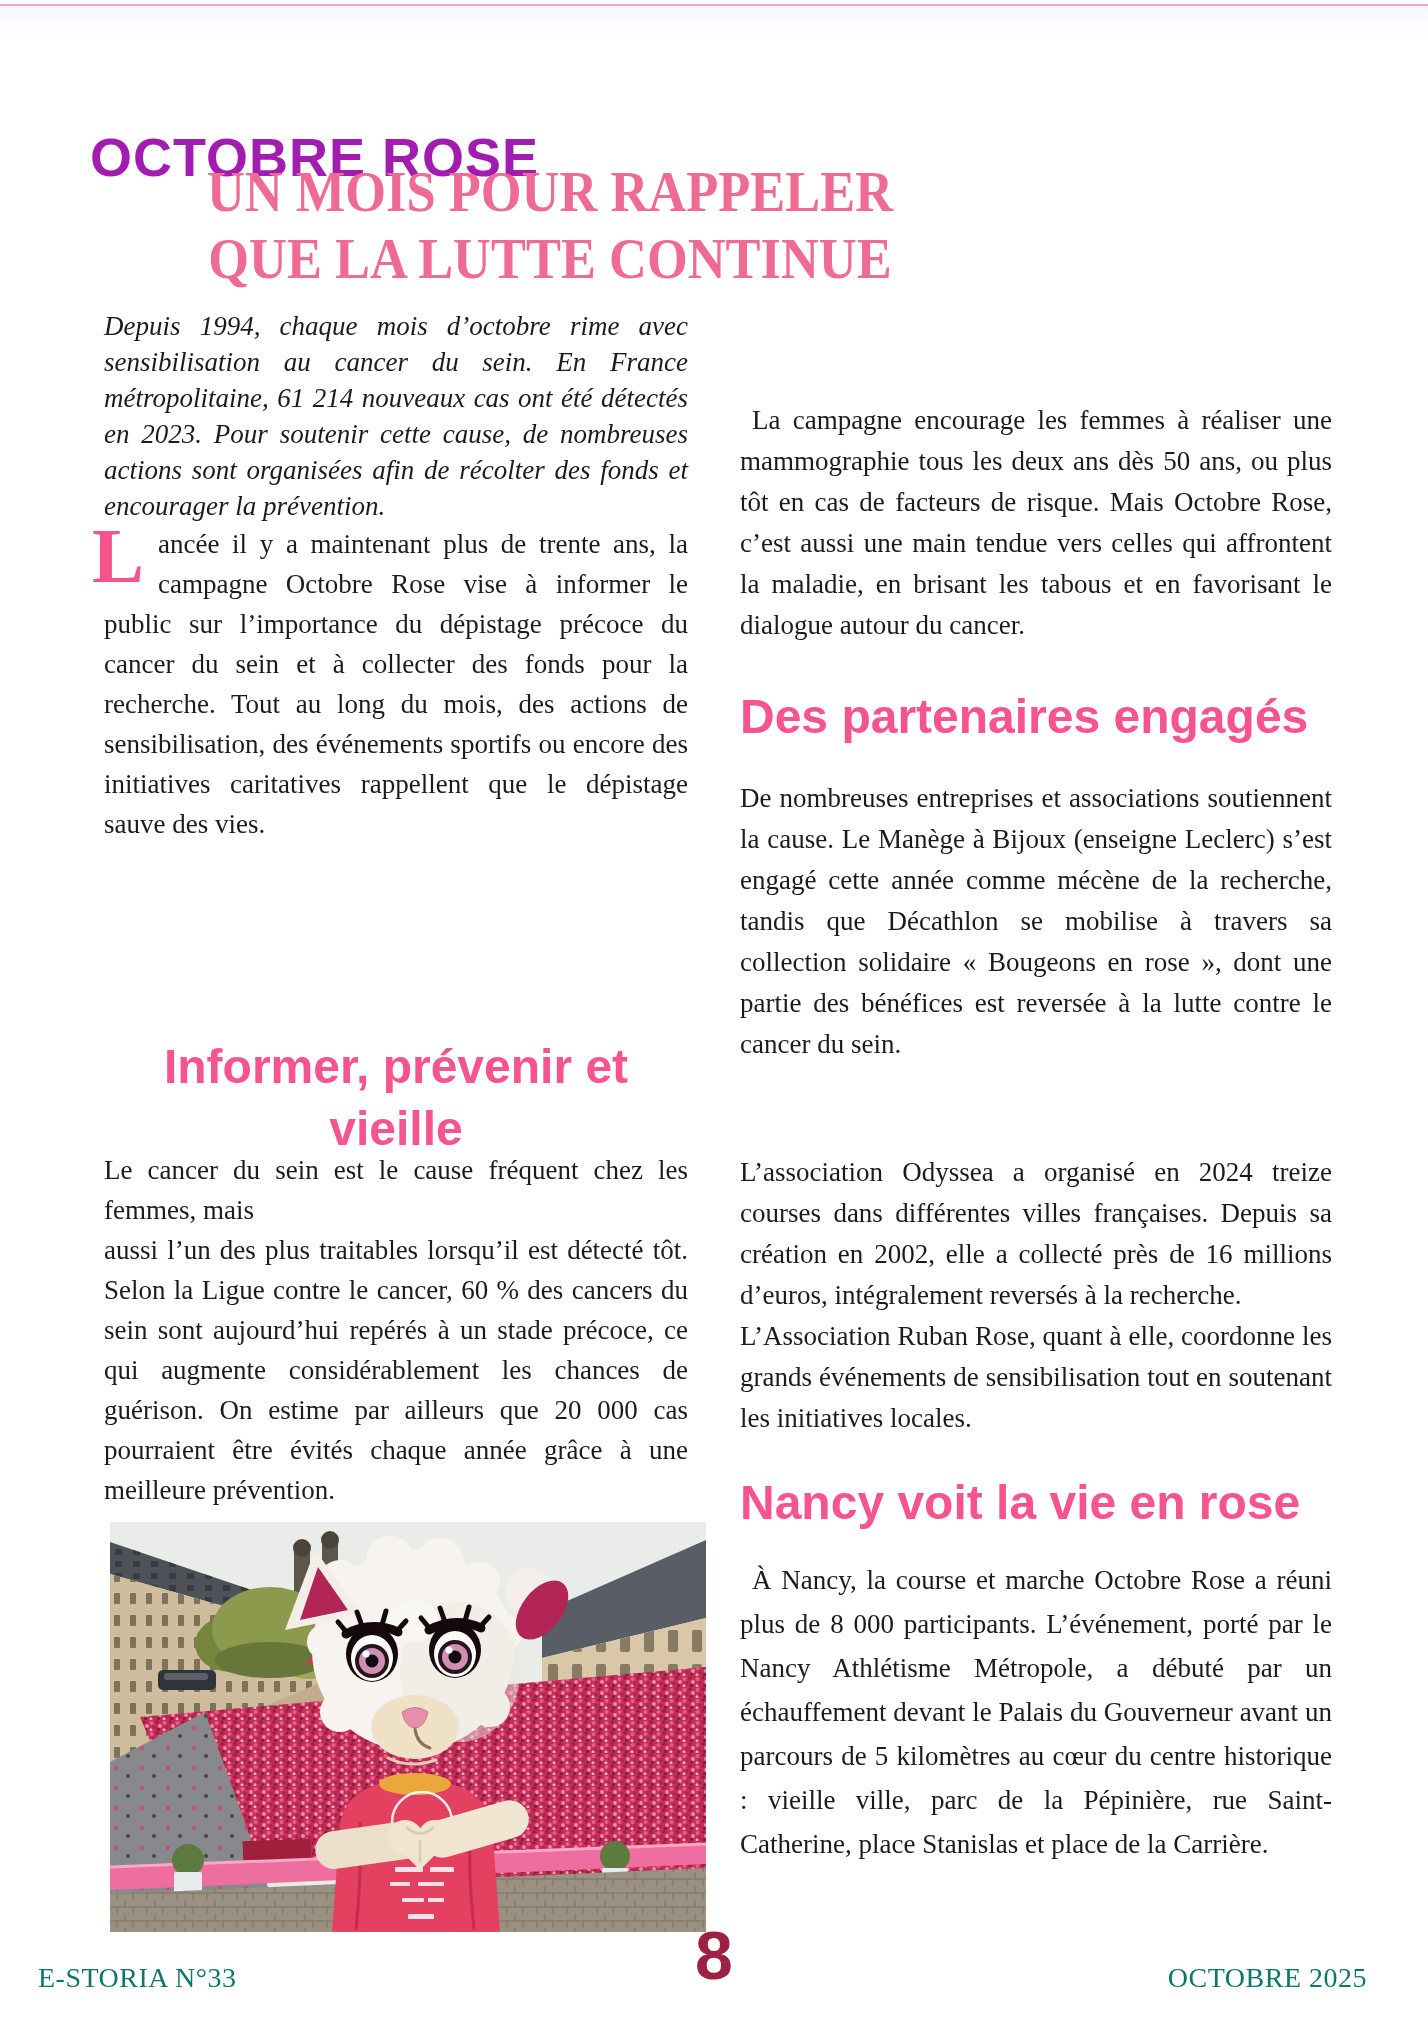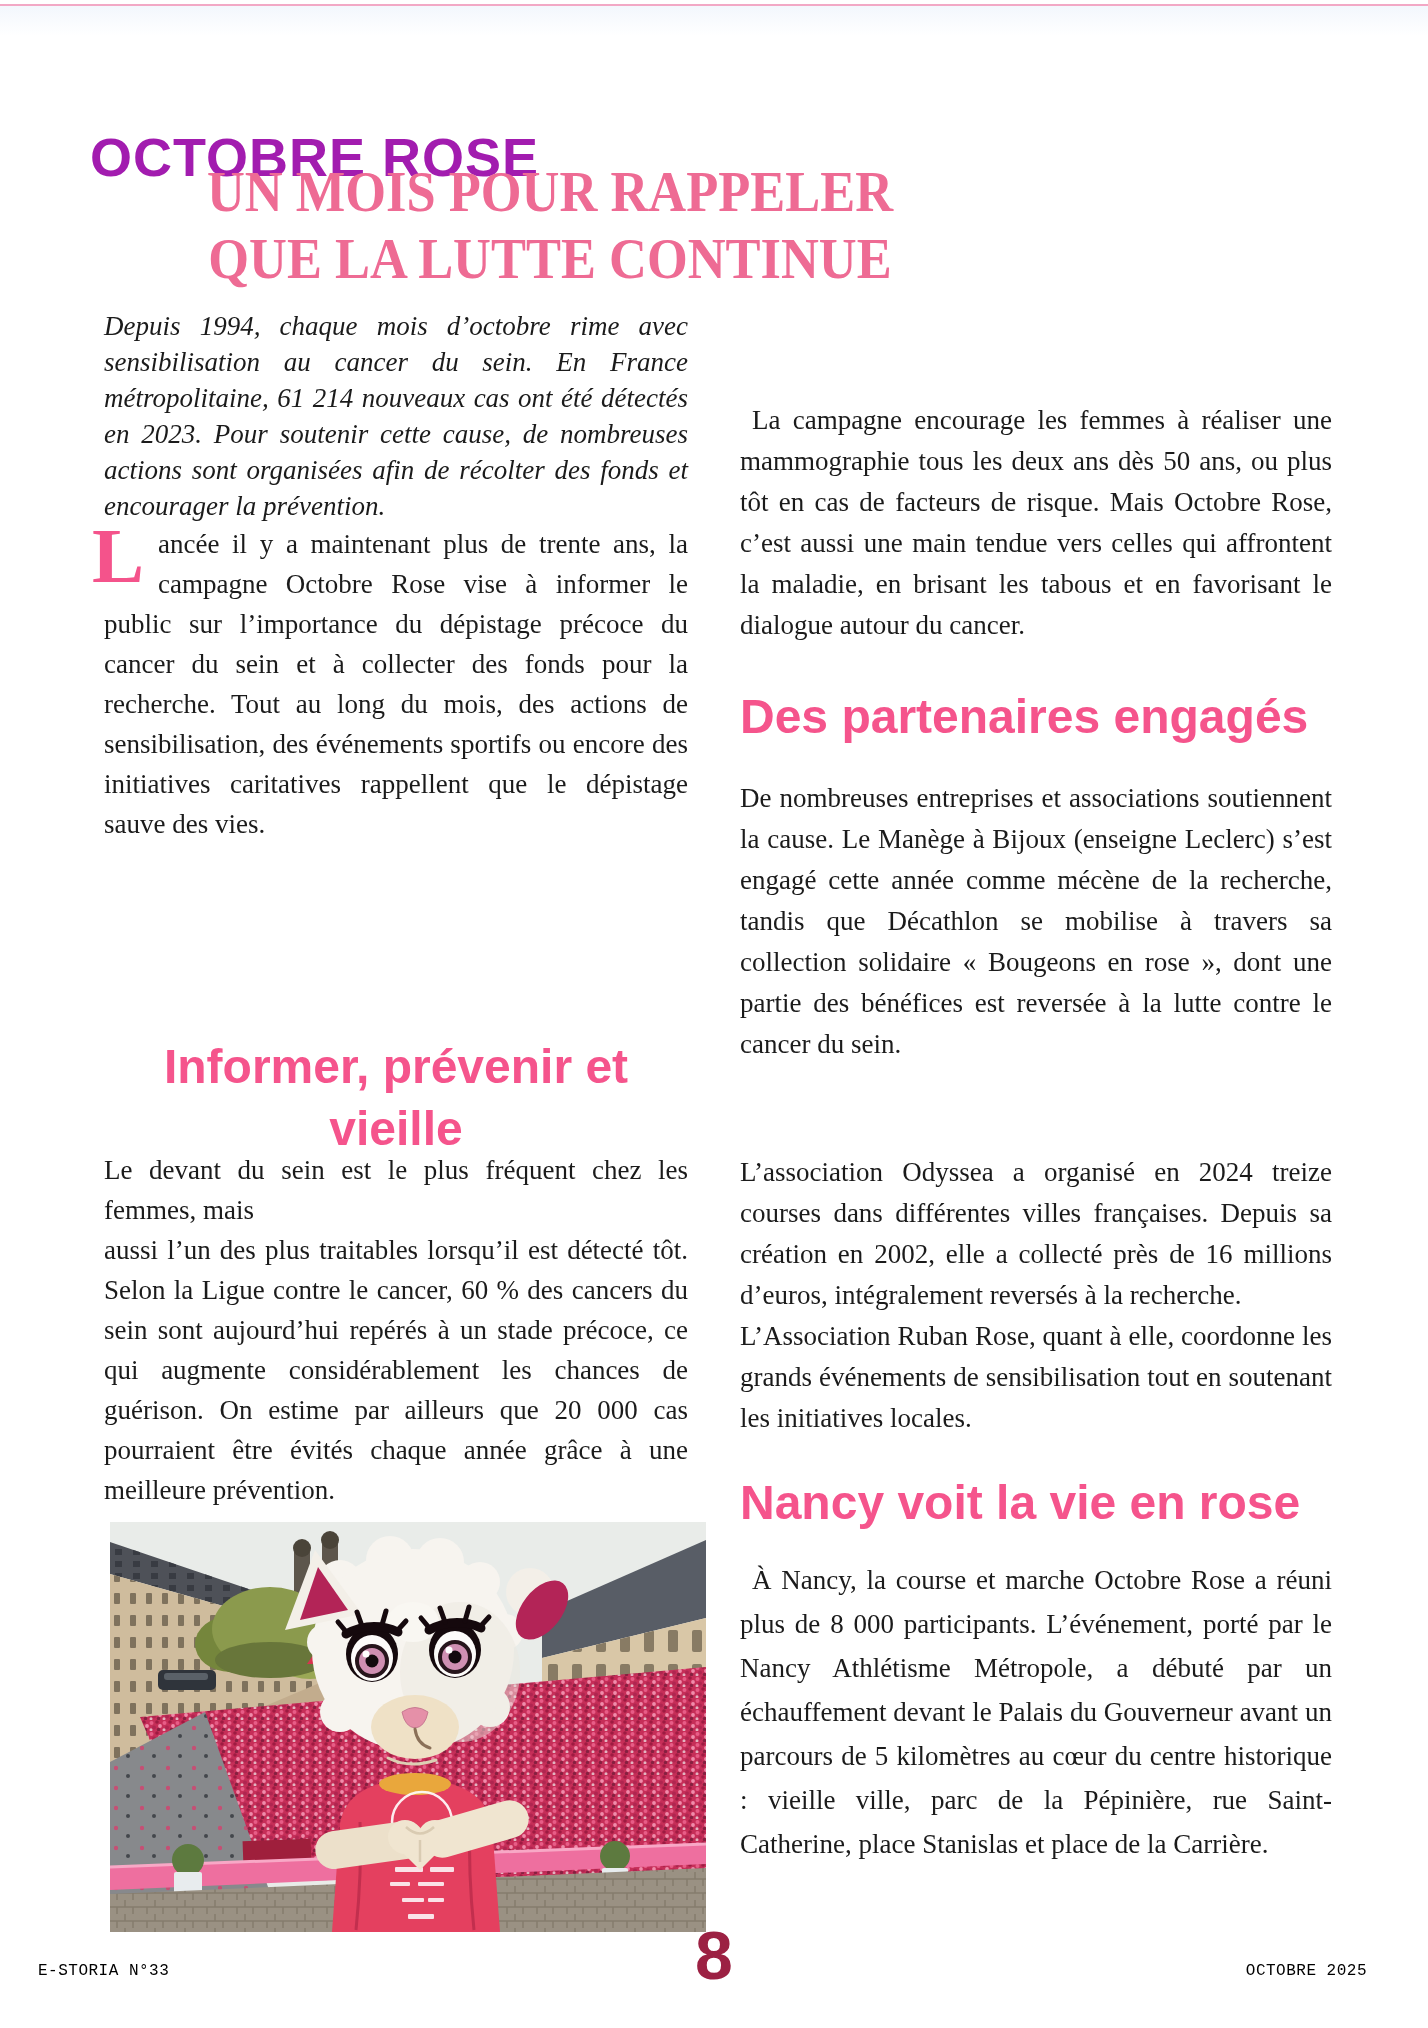--- a/index.html
+++ b/index.html
@@ -34,22 +34,22 @@
   .heading{
     font-family:"Liberation Sans", sans-serif;font-weight:700;
     font-size:48px;color:#f5548c;line-height:62px;white-space:nowrap;
   }
   .dropcap{
     float:left;color:#f4538b;font-family:"Liberation Serif", serif;font-weight:700;
     font-size:78px;line-height:60px;padding:2px 14px 0 0;margin-left:-12px;
   }
   .photo{position:absolute;left:110px;top:1522px;width:596px;height:410px;}
   .footer-left,.footer-right{
-    position:absolute;top:1962px;font-family:Liberation Mono, monospace;
-    font-size:16px;letter-spacing:.5px;color:#000000;white-space:nowrap;
+    position:absolute;top:1962px;font-family:Liberation Serif, serif;
+    font-size:28px;letter-spacing:.5px;color:#0f766e;white-space:nowrap;
   }
   .footer-left{left:38px;}
   .footer-right{right:61px;}
   .page-num{
     position:absolute;left:0;width:100%;top:1916px;text-align:center;
     font-family:"Liberation Sans", sans-serif;font-weight:700;font-size:68px;color:#9c2143;
   }
 </style>
 </head>
 <body>
@@ -69,21 +69,21 @@
 <div class="block col-l body-text lh40" style="top:524px;">
   <span class="dropcap">L</span><span>ancée il y a maintenant plus de trente ans, la campagne Octobre Rose vise à informer le public sur l’importance du dépistage précoce du cancer du sein et à collecter des fonds pour la recherche. Tout au long du mois, des actions de sensibilisation, des événements sportifs ou encore des initiatives caritatives rappellent que le dépistage sauve des vies.</span>
 </div>
 
 <div class="block col-l heading" style="top:1036px;text-align:center;">
   <div>Informer, prévenir et</div>
   <div>vieille</div>
 </div>
 
 <div class="block col-l body-text lh40" style="top:1150px;">
-  <p>Le devant du sein est le plus fréquent chez les femmes, mais</p>
+  <p>Le cancer du sein est le cause fréquent chez les femmes, mais</p>
   <p>aussi l’un des plus traitables lorsqu’il est détecté tôt. Selon la Ligue contre le cancer, 60 % des cancers du sein sont aujourd’hui repérés à un stade précoce, ce qui augmente considérablement les chances de guérison. On estime par ailleurs que 20 000 cas pourraient être évités chaque année grâce à une meilleure prévention.</p>
 </div>
 
 <svg class="photo" viewBox="0 0 596 410" aria-hidden="true">
   <defs>
     <pattern id="crowd" width="13" height="11" patternUnits="userSpaceOnUse">
       <rect width="13" height="11" fill="#c62e58"></rect>
       <circle cx="2.5" cy="3" r="2" fill="#e85c87"></circle>
       <circle cx="8" cy="2" r="1.8" fill="#9e1b42"></circle>
       <circle cx="11" cy="6" r="1.9" fill="#f08cab"></circle>

